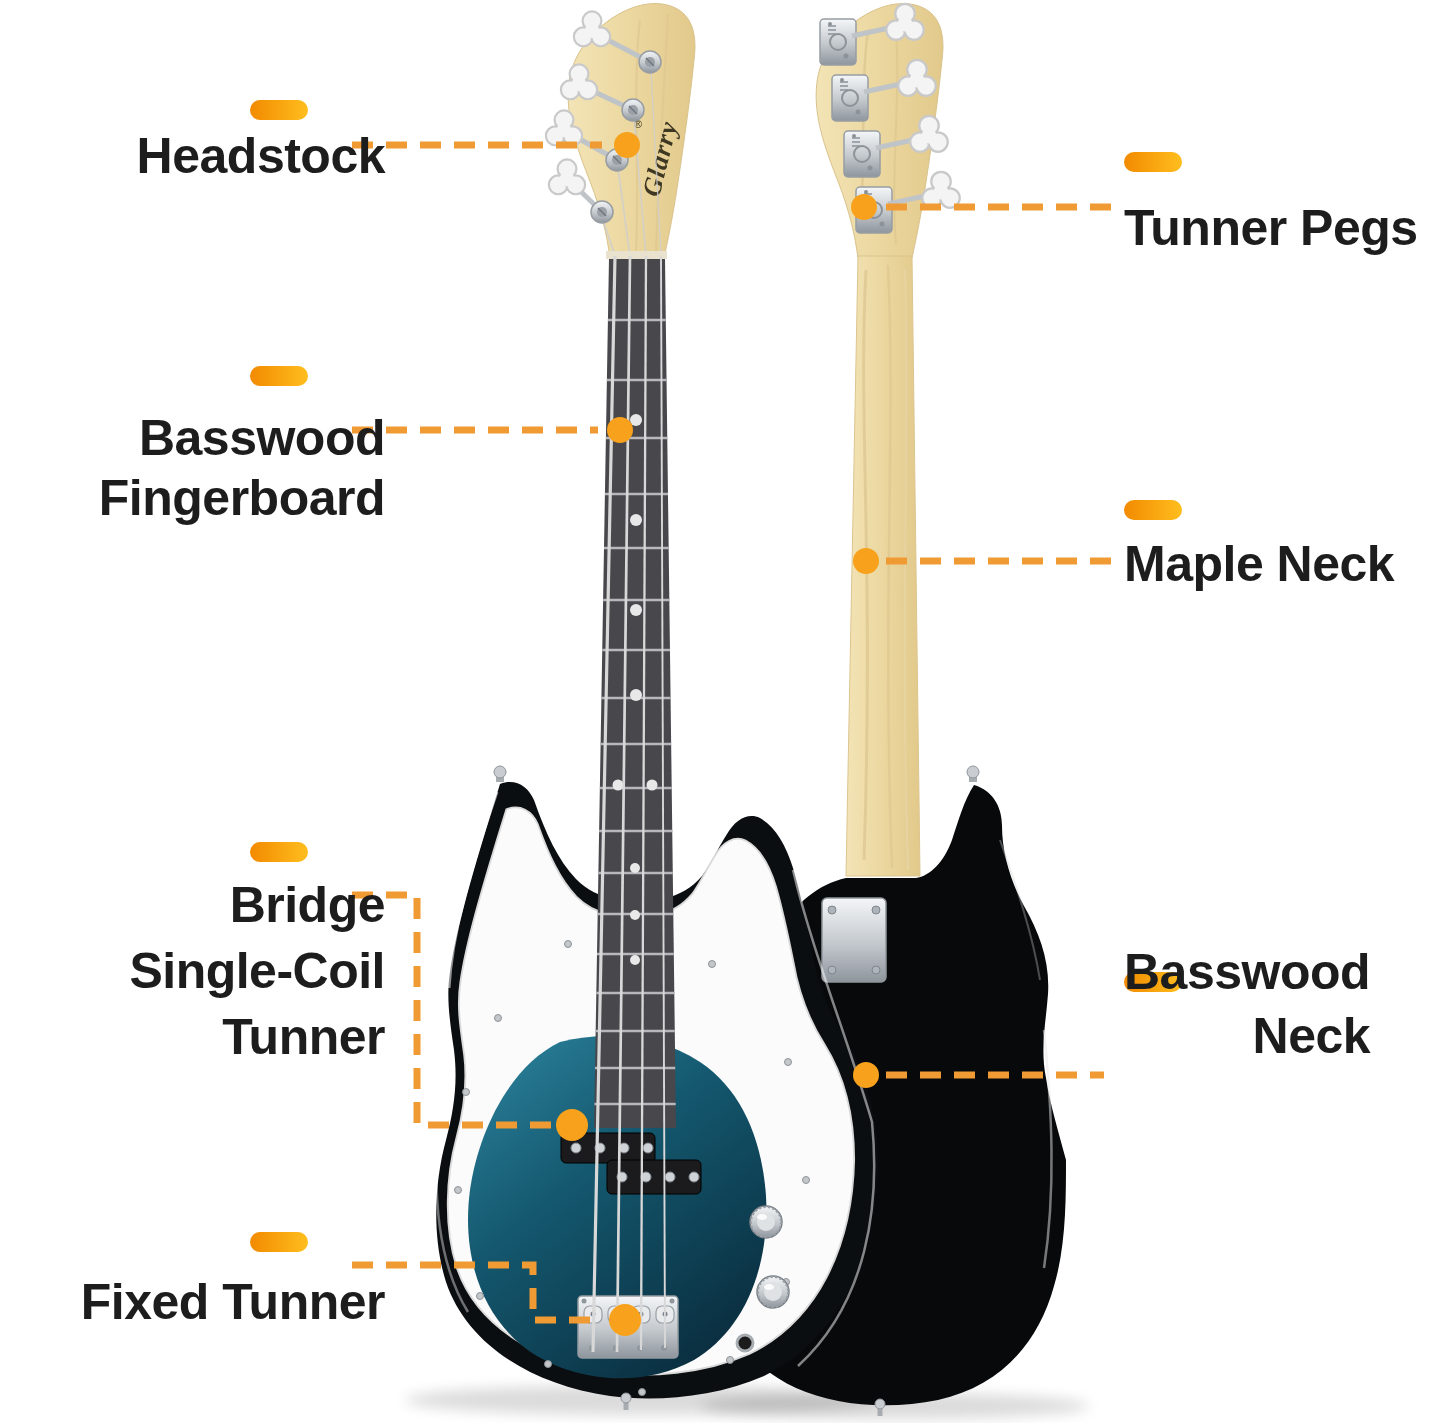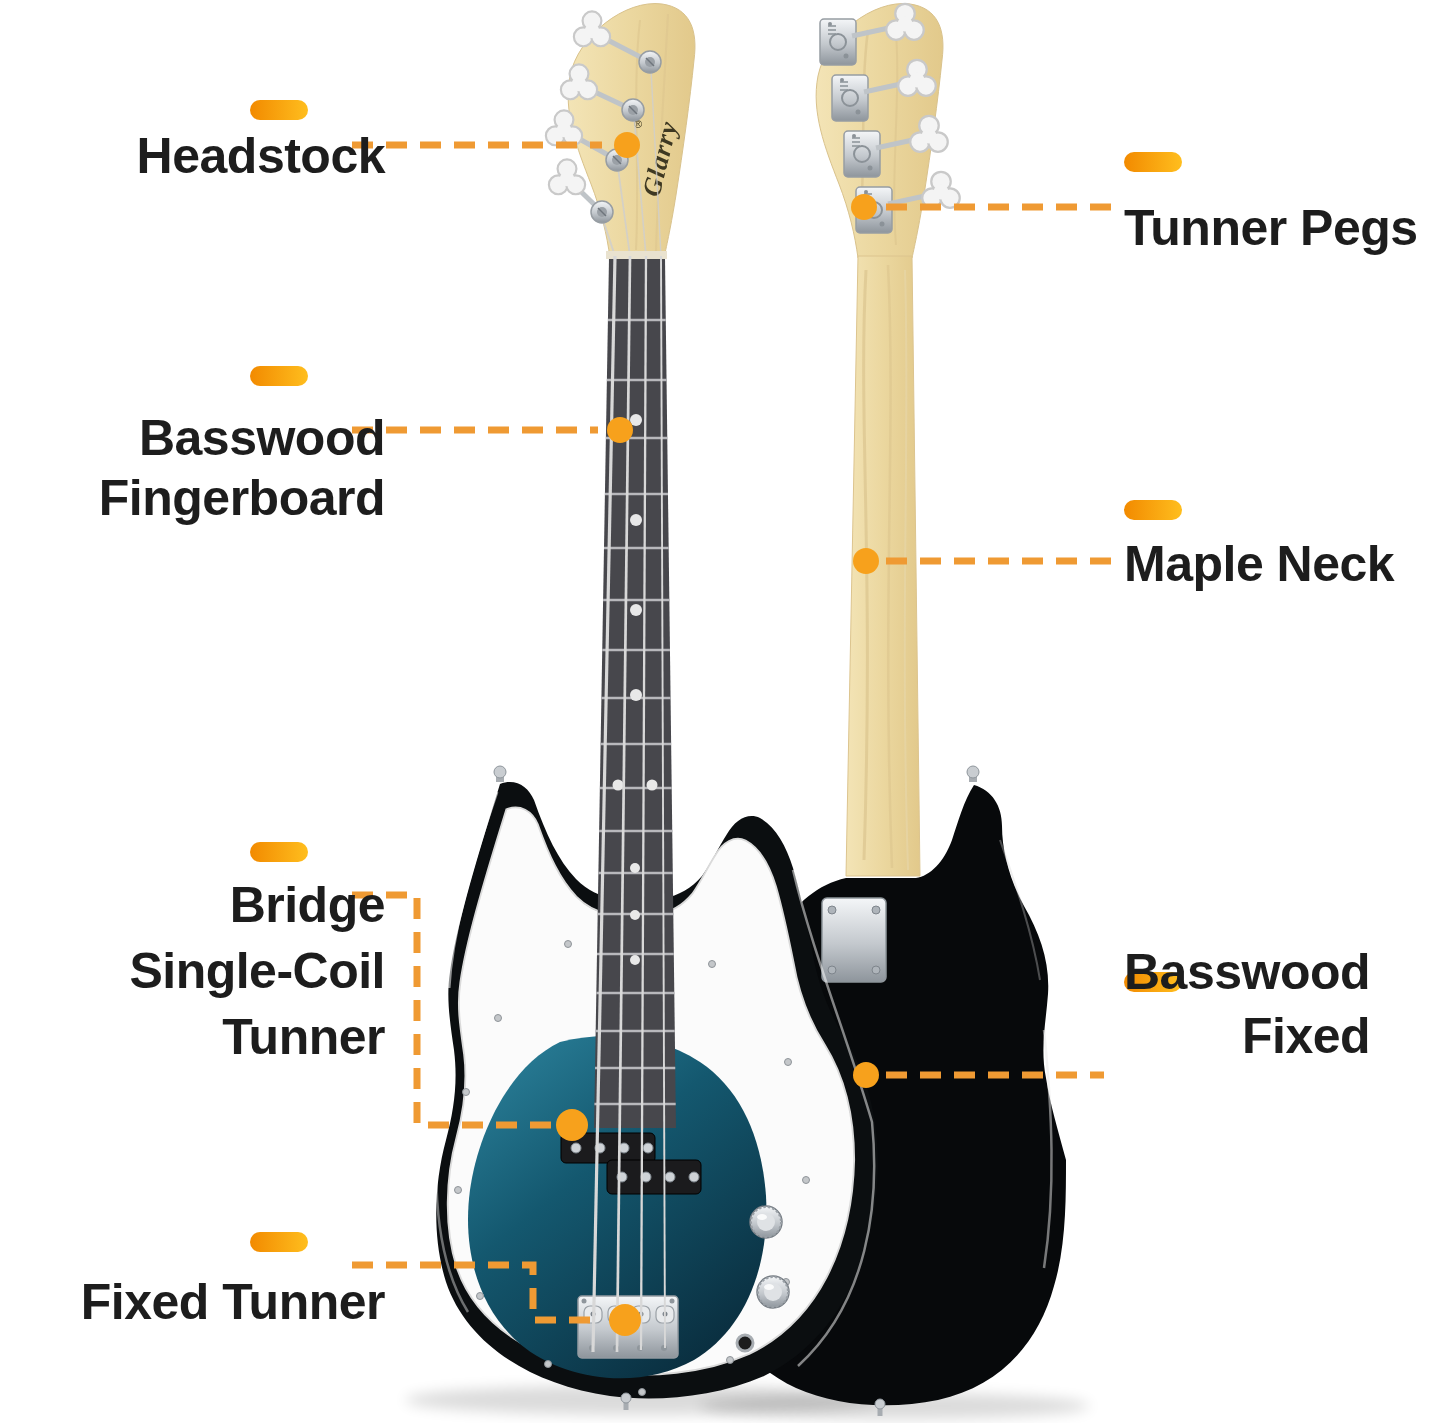--- a/index.html
+++ b/index.html
@@ -307,19 +307,19 @@
 <div class="pill left" style="top:842px"></div>
 <div class="lbl left" style="top:872px;line-height:66px">
   <div>Bridge</div>
   <div>Single-Coil</div>
   <div>Tunner</div>
 </div>
 
 <div class="pill right" style="top:972px"></div>
 <div class="lbl right" style="top:940px;line-height:64px">
   <div>Basswood</div>
-  <div>Fixed</div>
+  <div>Neck</div>
 </div>
 
 <div class="pill left" style="top:1232px"></div>
 <div class="lbl left" style="top:1272px">Fixed Tunner</div>
 
 </div>
 
 </body></html>

